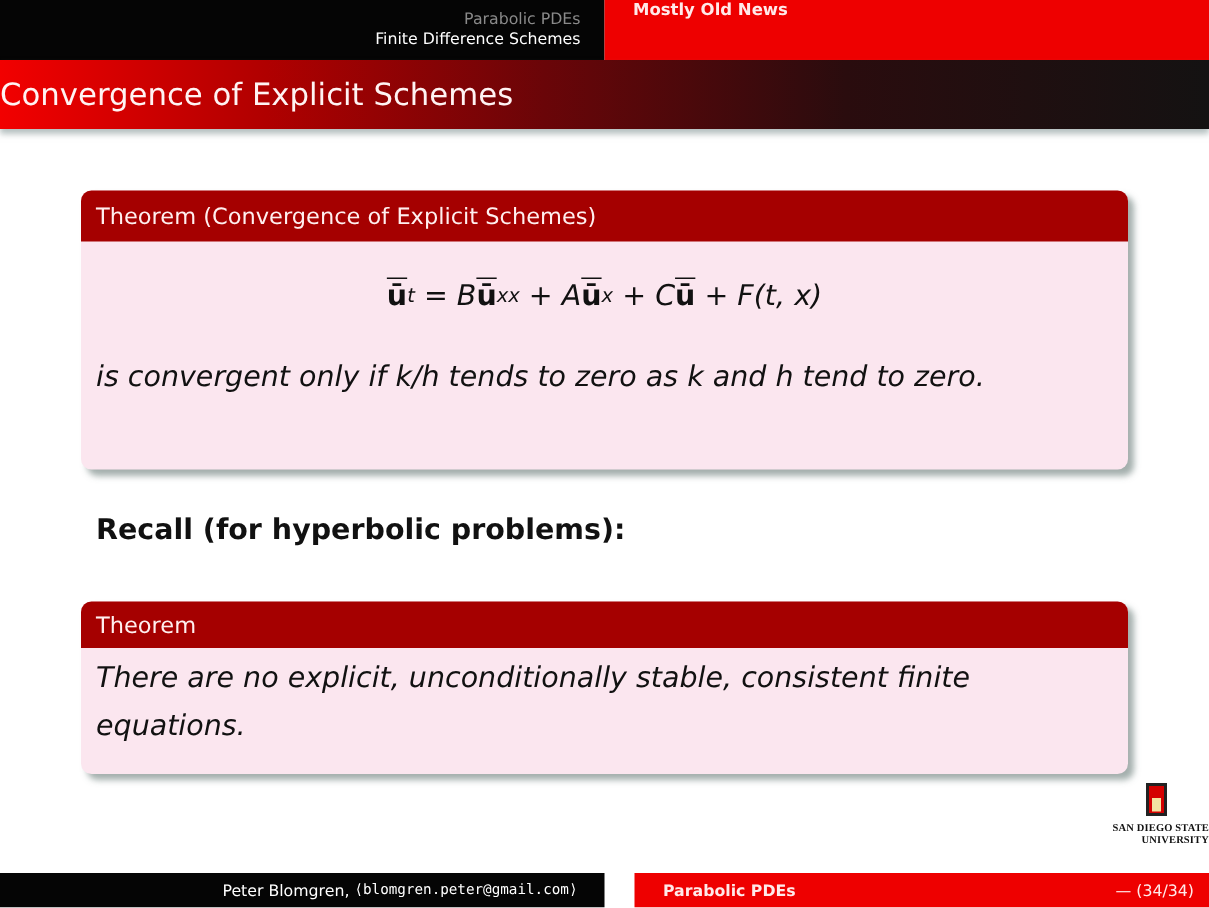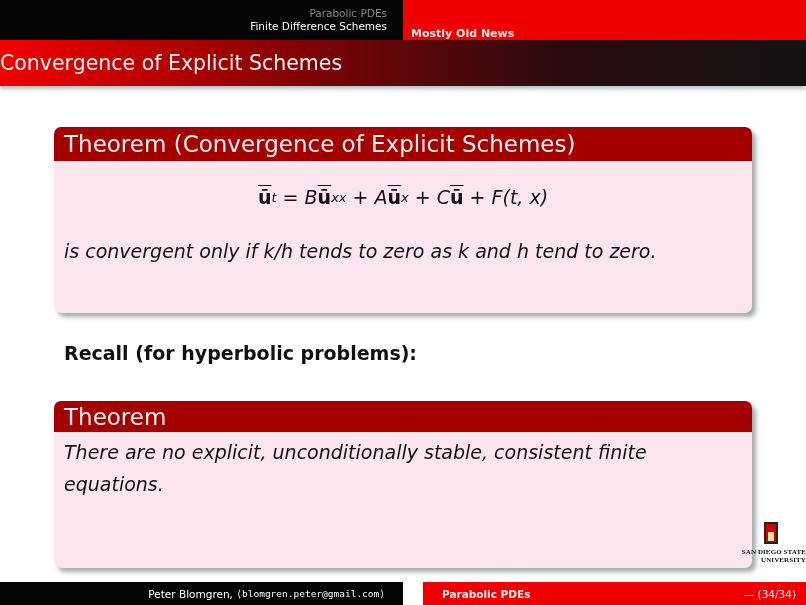--- a/index.html
+++ b/index.html
@@ -12,21 +12,21 @@
   .topbar { position: absolute; left: 0; top: 0; width: 806px; height: 40px; display: flex; }
   .topbar-left {
     width: 403px; height: 40px; background: #050505;
     display: flex; flex-direction: column; align-items: flex-end; justify-content: center;
     padding-right: 16px; box-sizing: border-box;
   }
   .topbar-left .sec { font-size: 10.5px; color: #8a8a8a; line-height: 13px; }
   .topbar-left .subsec { font-size: 10.5px; color: #ffffff; line-height: 13px; }
   .topbar-right {
     flex: 1; height: 40px; background: #ee0000;
-    display: flex; align-items: flex-end; padding-left: 8px; box-sizing: border-box;
+    display: flex; align-items: flex-start; padding-left: 19px; box-sizing: border-box;
   }
   .topbar-right .section { font-size: 11px; color: #ffe9e9; font-weight: bold; }
 
   
   .frametitle {
     position: absolute; left: 0; top: 40px; width: 806px; height: 46px;
     background: linear-gradient(to right, #f20000 0%, #b00000 22%, #6a0508 45%, #2a0c0e 70%, #141212 100%);
     box-shadow: 0 3px 4px rgba(120,140,140,0.55);
     display: flex; align-items: center; box-sizing: border-box;
   }
@@ -34,42 +34,42 @@
 
   
   .block {
     position: absolute; left: 54px; width: 698px;
     border-radius: 7px; background: #fbe6ef;
     box-shadow: 4px 4px 4px rgba(90,110,105,0.55);
     overflow: visible;
   }
   .block-head {
     background: #a50000; color: #ffefef; border-radius: 7px 7px 0 0;
-    font-size: 23px; padding-left: 10px; box-sizing: border-box;
+    font-size: 15px; padding-left: 10px; box-sizing: border-box;
     display: flex; align-items: center;
   }
   .block-body {
     color: #111; font-style: italic; font-size: 19px; padding: 0 10px;
     box-sizing: border-box;
   }
   #block1 { top: 127px; height: 186px; }
   #block1 .block-head { height: 34px; }
   #block1 .line1 { height: 42px; display: flex; align-items: center; }
   #block1 .eq { height: 72px; display: flex; align-items: center; justify-content: center; font-style: normal; }
   #block1 .line2 { height: 36px; display: flex; align-items: center; }
 
   .eq .bu { font-weight: bold; text-decoration: overline; }
   .eq .it { font-style: italic; }
   .eq sub { font-size: 13px; font-style: italic; vertical-align: -4px; }
 
   .recall {
     position: absolute; left: 64px; top: 342px; font-size: 19px; font-weight: bold; color: #111;
   }
 
-  #block2 { top: 401px; height: 167px; }
+  #block2 { top: 401px; height: 115px; }
   #block2 .block-head { height: 31px; }
   #block2 .block-body { line-height: 32px; padding-top: 4px; }
 
   
   .logo { position: absolute; left: 740px; top: 518px; width: 66px; height: 50px; }
   .logo .shield { position: absolute; left: 24px; top: 4px; width: 14px; height: 22px;
     background: #d40000; border: 2px solid #222; box-sizing: border-box; }
   .logo .shield::after { content: ""; position: absolute; left: 2px; top: 8px; width: 6px; height: 9px; background: #f2e2a0; }
   .logo .name1, .logo .name2 {
     position: absolute; left: 0; width: 66px; text-align: right;

